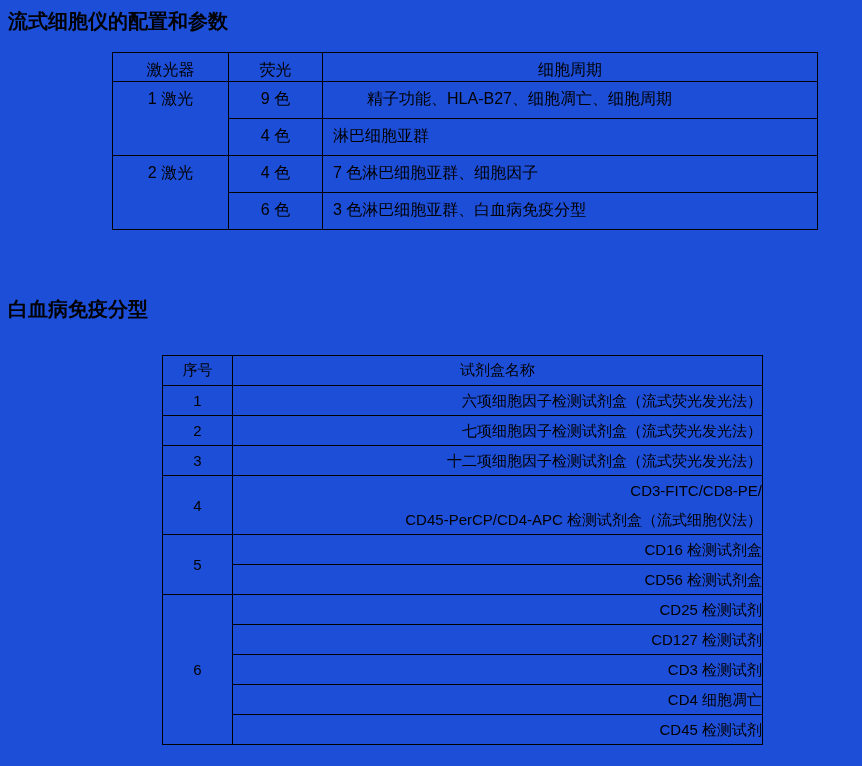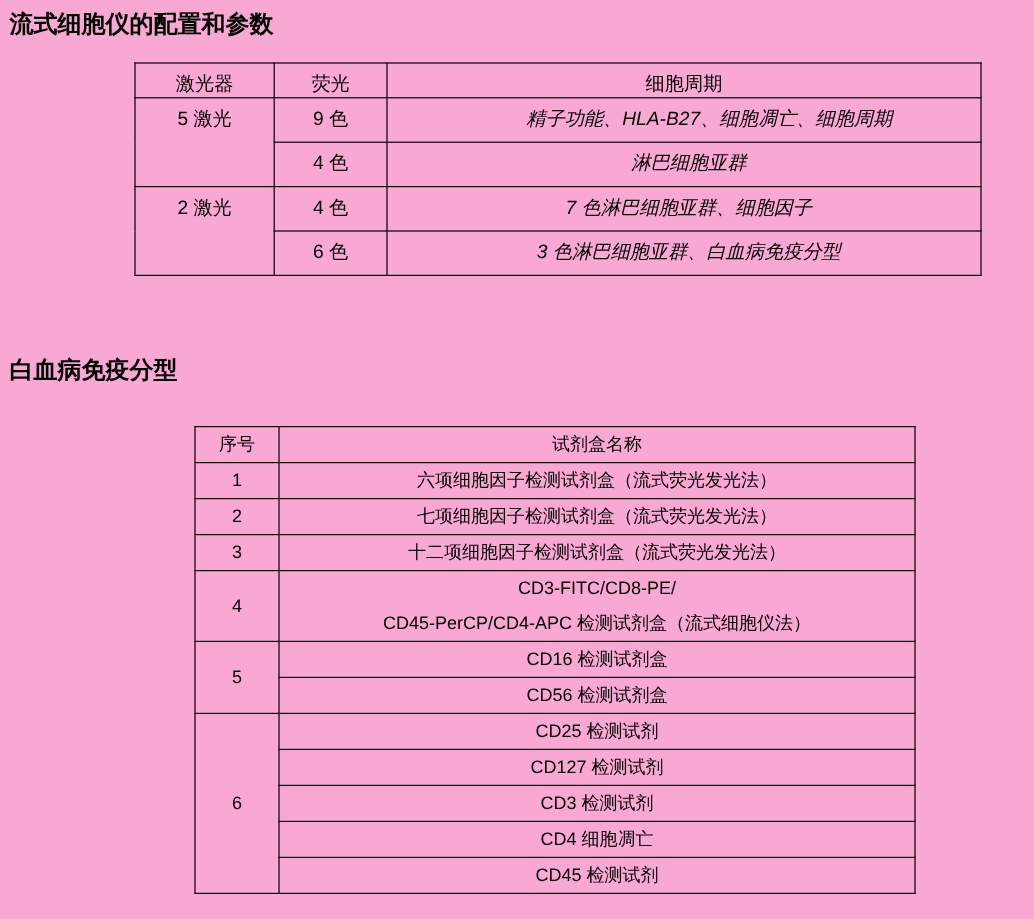--- a/index.html
+++ b/index.html
@@ -6,21 +6,21 @@
     margin: 0;
     padding: 0;
     background: #ffffff;
     font-family: "Liberation Sans", sans-serif;
     color: #000000;
   }
   #page {
     position: relative;
     width: 862px;
     height: 766px;
-    background: #f9a8d4;
+    background: #1d4ed8;
     overflow: hidden;
   }
   .doc-title {
     position: absolute;
     left: 8px;
     margin: 0;
     font-size: 20px;
     line-height: 24px;
     font-weight: bold;
     color: #000000;
@@ -45,39 +45,38 @@
   #config-table { left: 112px; top: 52px; width: 705px; }
   #config-table td {
     font-size: 16px;
     vertical-align: top;
     padding: 7px 2px 0 2px;
     text-align: center;
   }
   #config-table tr.hdr { height: 23px; }
   #config-table tr.row { height: 37px; }
   #config-table td.app {
-    text-align: center;
+    text-align: left;
     padding-left: 10px;
-    font-style: italic;
   }
   #config-table td.app.indent { padding-left: 44px; }
 
   
   #projects-table { left: 162px; top: 355px; width: 600px; }
   #projects-table td {
     font-size: 15px;
     vertical-align: middle;
     padding: 0;
     margin-top: 14px;
   }
   #projects-table tr { height: 30px; }
   #projects-table tr.tall { height: 58px; }
   #projects-table td.num { text-align: center; }
   #projects-table td.name {
-    text-align: center;
+    text-align: right;
     padding-left: 0;
     line-height: 29px;
   }
 </style>
 </head>
 <body>
 
 <div id="page">
 
   <h1 id="section1-title" class="doc-title">流式细胞仪的配置和参数</h1>
@@ -88,21 +87,21 @@
       <col style="width:94px">
       <col style="width:495px">
     </colgroup>
     <tbody>
       <tr class="hdr">
         <td>激光器</td>
         <td>荧光</td>
         <td>细胞周期</td>
       </tr>
       <tr class="row">
-        <td rowspan="2">5 激光</td>
+        <td rowspan="2">1 激光</td>
         <td>9 色</td>
         <td class="app indent">精子功能、HLA-B27、细胞凋亡、细胞周期</td>
       </tr>
       <tr class="row">
         <td>4 色</td>
         <td class="app">淋巴细胞亚群</td>
       </tr>
       <tr class="row">
         <td rowspan="2">2 激光</td>
         <td>4 色</td>

